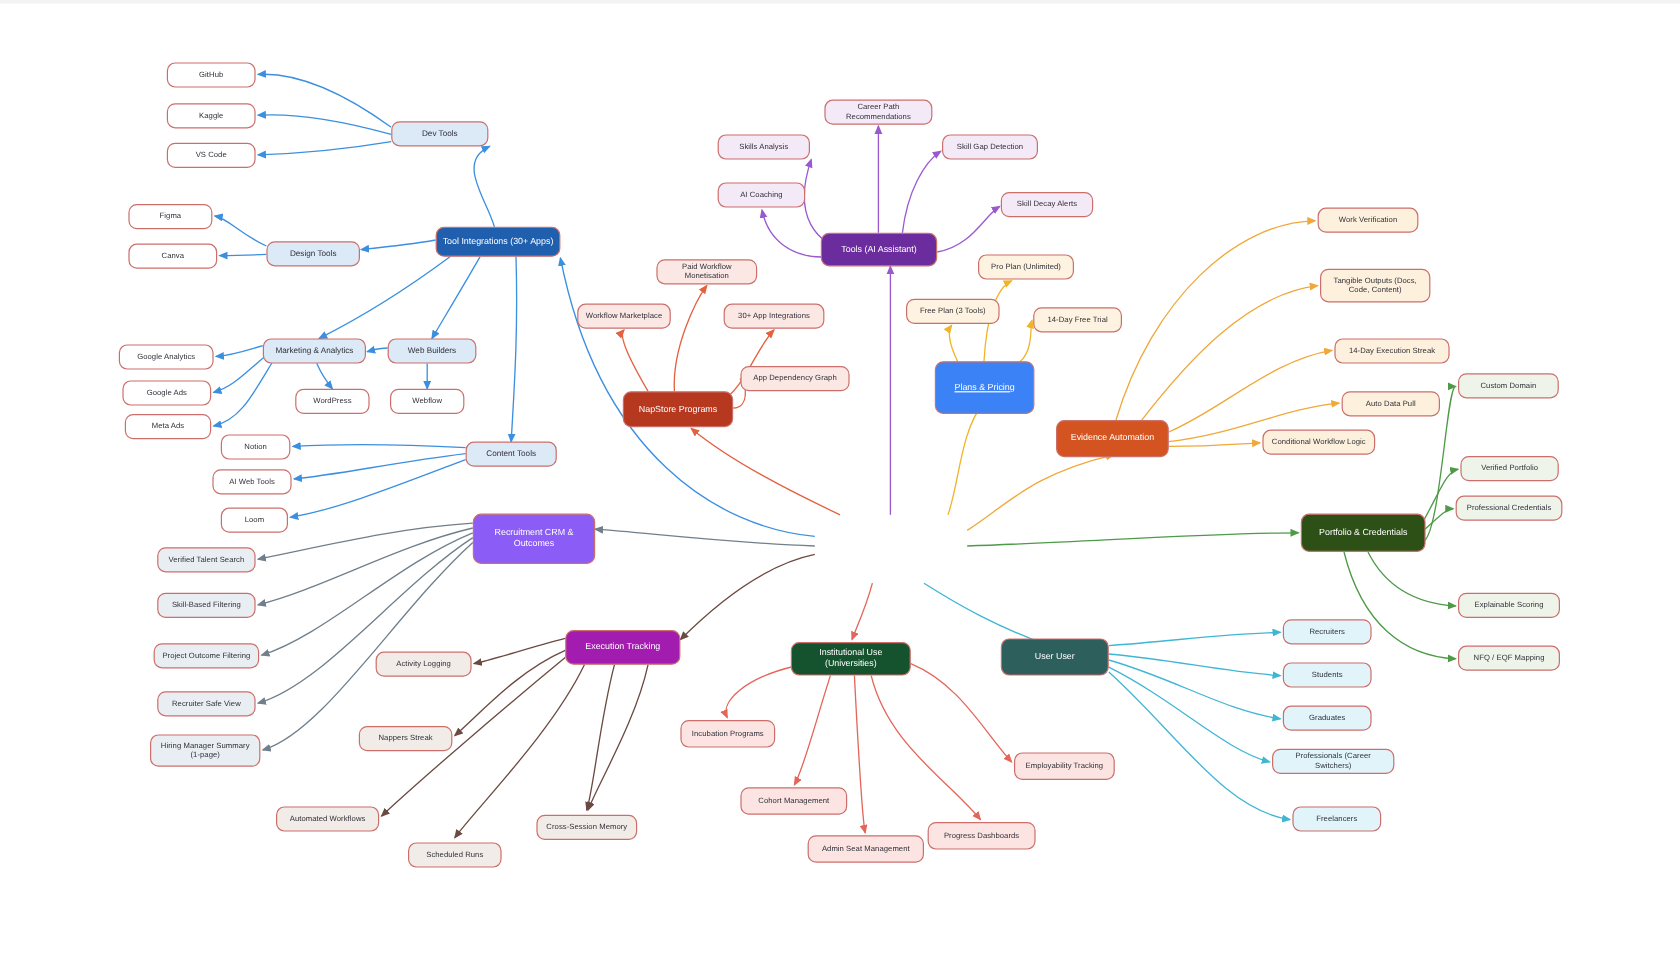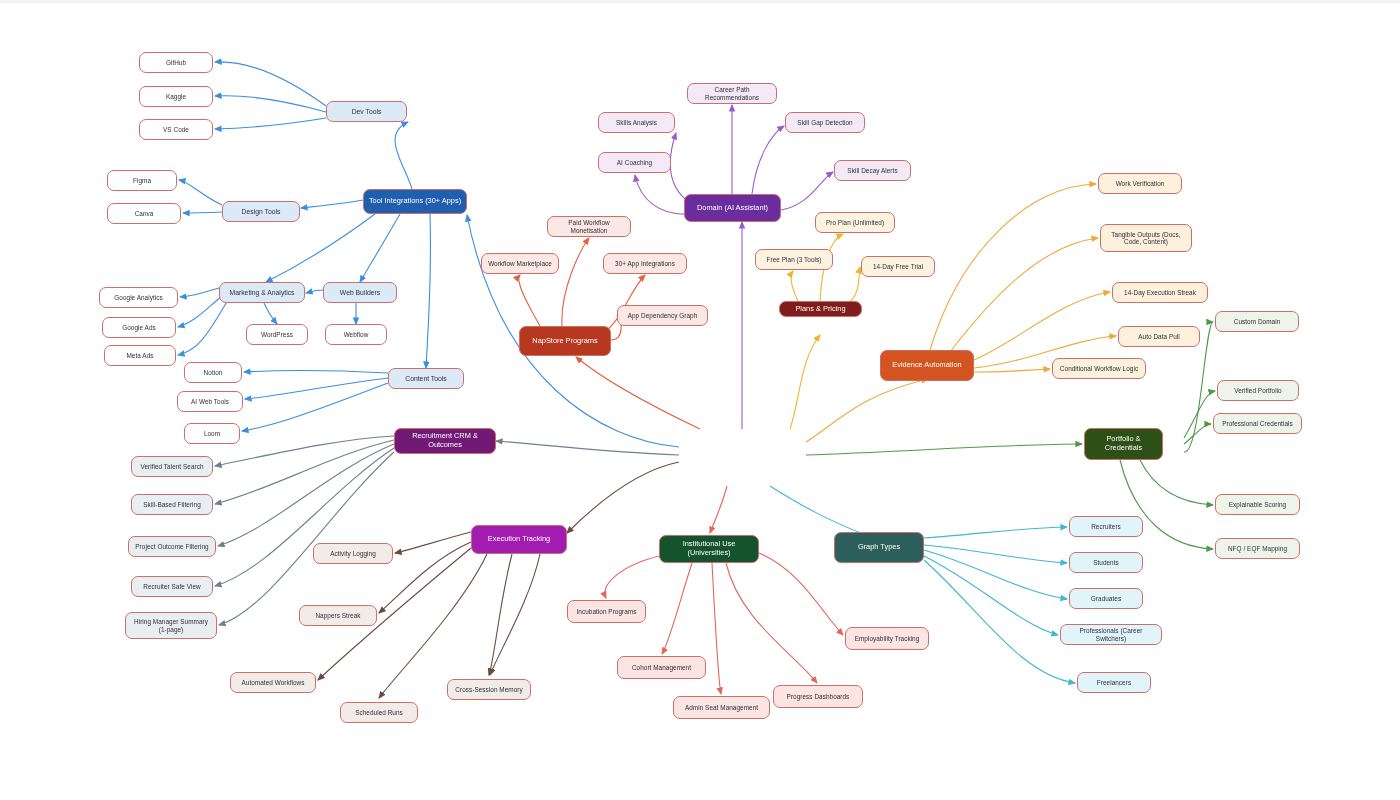--- a/index.html
+++ b/index.html
@@ -252,60 +252,60 @@
       <div class="node leaf" style="background: rgb(255, 255, 255); left: 325px; top: 324px; width: 62px; height: 21px;">Webflow</div>
       <div class="node sub" style="background: rgb(220, 233, 247); left: 388px; top: 368px; width: 76px; height: 21px;">Content Tools</div>
       <div class="node leaf" style="background: rgb(255, 255, 255); left: 184px; top: 362px; width: 58px; height: 21px;">Notion</div>
       <div class="node leaf" style="background: rgb(255, 255, 255); left: 177px; top: 391px; width: 66px; height: 21px;">AI Web Tools</div>
       <div class="node leaf" style="background: rgb(255, 255, 255); left: 184px; top: 423px; width: 56px; height: 21px;">Loom</div>
       <div class="node branch" style="background: rgb(181, 56, 31); left: 519px; top: 326px; width: 92px; height: 30px;">NapStore Programs</div>
       <div class="node leaf" style="background: rgb(251, 231, 227); left: 481px; top: 253px; width: 78px; height: 21px;">Workflow Marketplace</div>
       <div class="node leaf" style="background: rgb(251, 231, 227); left: 547px; top: 216px; width: 84px; height: 21px;">Paid Workflow Monetisation</div>
       <div class="node leaf" style="background: rgb(251, 231, 227); left: 603px; top: 253px; width: 84px; height: 21px;">30+ App Integrations</div>
       <div class="node leaf" style="background: rgb(251, 231, 227); left: 617px; top: 305px; width: 91px; height: 21px;">App Dependency Graph</div>
-      <div class="node branch" style="background: rgb(107, 45, 158); left: 684px; top: 194px; width: 97px; height: 28px;">Domain (AI Assistant)</div>
+      <div class="node branch" style="background: rgb(107, 45, 158); left: 684px; top: 194px; width: 97px; height: 28px;">Tools (AI Assistant)</div>
       <div class="node leaf" style="background: rgb(244, 233, 247); left: 687px; top: 83px; width: 90px; height: 21px;">Career Path Recommendations</div>
       <div class="node leaf" style="background: rgb(244, 233, 247); left: 598px; top: 112px; width: 77px; height: 21px;">Skills Analysis</div>
       <div class="node leaf" style="background: rgb(244, 233, 247); left: 785px; top: 112px; width: 80px; height: 21px;">Skill Gap Detection</div>
       <div class="node leaf" style="background: rgb(244, 233, 247); left: 598px; top: 152px; width: 73px; height: 21px;">AI Coaching</div>
       <div class="node leaf" style="background: rgb(244, 233, 247); left: 834px; top: 160px; width: 77px; height: 21px;">Skill Decay Alerts</div>
-      <div class="node branch" style="background: #7f1d1d; left: 779px; top: 301px; width: 83px; height: 16px;">Plans &amp; Pricing</div>
+      <div class="node branch" style="background: #3b82f6; left: 779px; top: 301px; width: 83px; height: 44px; text-decoration: underline;">Plans &amp; Pricing</div>
       <div class="node leaf" style="background: rgb(253, 243, 224); left: 755px; top: 249px; width: 78px; height: 21px;">Free Plan (3 Tools)</div>
       <div class="node leaf" style="background: rgb(253, 243, 224); left: 815px; top: 212px; width: 80px; height: 21px;">Pro Plan (Unlimited)</div>
       <div class="node leaf" style="background: rgb(253, 243, 224); left: 861px; top: 256px; width: 74px; height: 21px;">14-Day Free Trial</div>
       <div class="node branch" style="background: rgb(211, 84, 32); left: 880px; top: 350px; width: 94px; height: 31px;">Evidence Automation</div>
       <div class="node leaf" style="background: rgb(253, 240, 221); left: 1098px; top: 173px; width: 84px; height: 21px;">Work Verification</div>
       <div class="node leaf" style="background: rgb(253, 240, 221); left: 1100px; top: 224px; width: 92px; height: 28px;">Tangible Outputs (Docs, Code, Content)</div>
       <div class="node leaf" style="background: rgb(253, 240, 221); left: 1112px; top: 282px; width: 96px; height: 21px;">14-Day Execution Streak</div>
       <div class="node leaf" style="background: rgb(253, 240, 221); left: 1118px; top: 326px; width: 82px; height: 21px;">Auto Data Pull</div>
       <div class="node leaf" style="background: rgb(253, 240, 221); left: 1052px; top: 358px; width: 94px; height: 21px;">Conditional Workflow Logic</div>
-      <div class="node branch" style="background: rgb(45, 80, 22); left: 1084px; top: 428px; width: 79px; height: 32px;">Portfolio &amp; Credentials</div>
+      <div class="node branch" style="background: rgb(45, 80, 22); left: 1084px; top: 428px; width: 104px; height: 32px;">Portfolio &amp; Credentials</div>
       <div class="node leaf" style="background: rgb(238, 244, 233); left: 1217px; top: 380px; width: 82px; height: 21px;">Verified Portfolio</div>
       <div class="node leaf" style="background: rgb(238, 244, 233); left: 1213px; top: 413px; width: 89px; height: 21px;">Professional Credentials</div>
       <div class="node leaf" style="background: rgb(238, 244, 233); left: 1215px; top: 311px; width: 84px; height: 21px;">Custom Domain</div>
       <div class="node leaf" style="background: rgb(238, 244, 233); left: 1215px; top: 494px; width: 85px; height: 21px;">Explainable Scoring</div>
       <div class="node leaf" style="background: rgb(238, 244, 233); left: 1215px; top: 538px; width: 85px; height: 21px;">NFQ / EQF Mapping</div>
-      <div class="node branch" style="background: rgb(45, 95, 93); left: 834px; top: 532px; width: 90px; height: 31px;">Graph Types</div>
+      <div class="node branch" style="background: rgb(45, 95, 93); left: 834px; top: 532px; width: 90px; height: 31px;">User User</div>
       <div class="node leaf" style="background: rgb(224, 244, 250); left: 1069px; top: 516px; width: 74px; height: 21px;">Recruiters</div>
       <div class="node leaf" style="background: rgb(224, 244, 250); left: 1069px; top: 552px; width: 74px; height: 21px;">Students</div>
       <div class="node leaf" style="background: rgb(224, 244, 250); left: 1069px; top: 588px; width: 74px; height: 21px;">Graduates</div>
       <div class="node leaf" style="background: rgb(224, 244, 250); left: 1060px; top: 624px; width: 102px; height: 21px;">Professionals (Career Switchers)</div>
       <div class="node leaf" style="background: rgb(224, 244, 250); left: 1077px; top: 672px; width: 74px; height: 21px;">Freelancers</div>
       <div class="node branch" style="background: #14532d; left: 659px; top: 535px; width: 100px; height: 28px;">Institutional Use (Universities)</div>
       <div class="node leaf" style="background: rgb(251, 228, 226); left: 567px; top: 600px; width: 79px; height: 23px;">Incubation Programs</div>
       <div class="node leaf" style="background: rgb(251, 228, 226); left: 617px; top: 656px; width: 89px; height: 23px;">Cohort Management</div>
       <div class="node leaf" style="background: rgb(251, 228, 226); left: 673px; top: 696px; width: 97px; height: 23px;">Admin Seat Management</div>
       <div class="node leaf" style="background: rgb(251, 228, 226); left: 773px; top: 685px; width: 90px; height: 23px;">Progress Dashboards</div>
       <div class="node leaf" style="background: rgb(251, 228, 226); left: 845px; top: 627px; width: 84px; height: 23px;">Employability Tracking</div>
       <div class="node branch" style="background: #a21caf; left: 471px; top: 525px; width: 96px; height: 29px;">Execution Tracking</div>
       <div class="node leaf" style="background: rgb(242, 236, 232); left: 313px; top: 543px; width: 80px; height: 21px;">Activity Logging</div>
       <div class="node leaf" style="background: rgb(242, 236, 232); left: 299px; top: 605px; width: 78px; height: 21px;">Nappers Streak</div>
       <div class="node leaf" style="background: rgb(242, 236, 232); left: 230px; top: 672px; width: 86px; height: 21px;">Automated Workflows</div>
       <div class="node leaf" style="background: rgb(242, 236, 232); left: 340px; top: 702px; width: 78px; height: 21px;">Scheduled Runs</div>
       <div class="node leaf" style="background: rgb(242, 236, 232); left: 447px; top: 679px; width: 84px; height: 21px;">Cross-Session Memory</div>
-      <div class="node branch" style="background: #701a75; left: 394px; top: 428px; width: 102px; height: 26px;">Recruitment CRM &amp; Outcomes</div>
+      <div class="node branch" style="background: #8b5cf6; left: 394px; top: 428px; width: 102px; height: 42px;">Recruitment CRM &amp; Outcomes</div>
       <div class="node leaf" style="background: rgb(233, 238, 242); left: 131px; top: 456px; width: 82px; height: 21px;">Verified Talent Search</div>
       <div class="node leaf" style="background: rgb(233, 238, 242); left: 131px; top: 494px; width: 82px; height: 21px;">Skill-Based Filtering</div>
       <div class="node leaf" style="background: rgb(233, 238, 242); left: 128px; top: 536px; width: 88px; height: 21px;">Project Outcome Filtering</div>
       <div class="node leaf" style="background: rgb(233, 238, 242); left: 131px; top: 576px; width: 82px; height: 21px;">Recruiter Safe View</div>
       <div class="node leaf" style="background: rgb(233, 238, 242); left: 125px; top: 612px; width: 92px; height: 27px;">Hiring Manager Summary (1-page)</div>
     </div>
 </div>
 
 </body></html>

